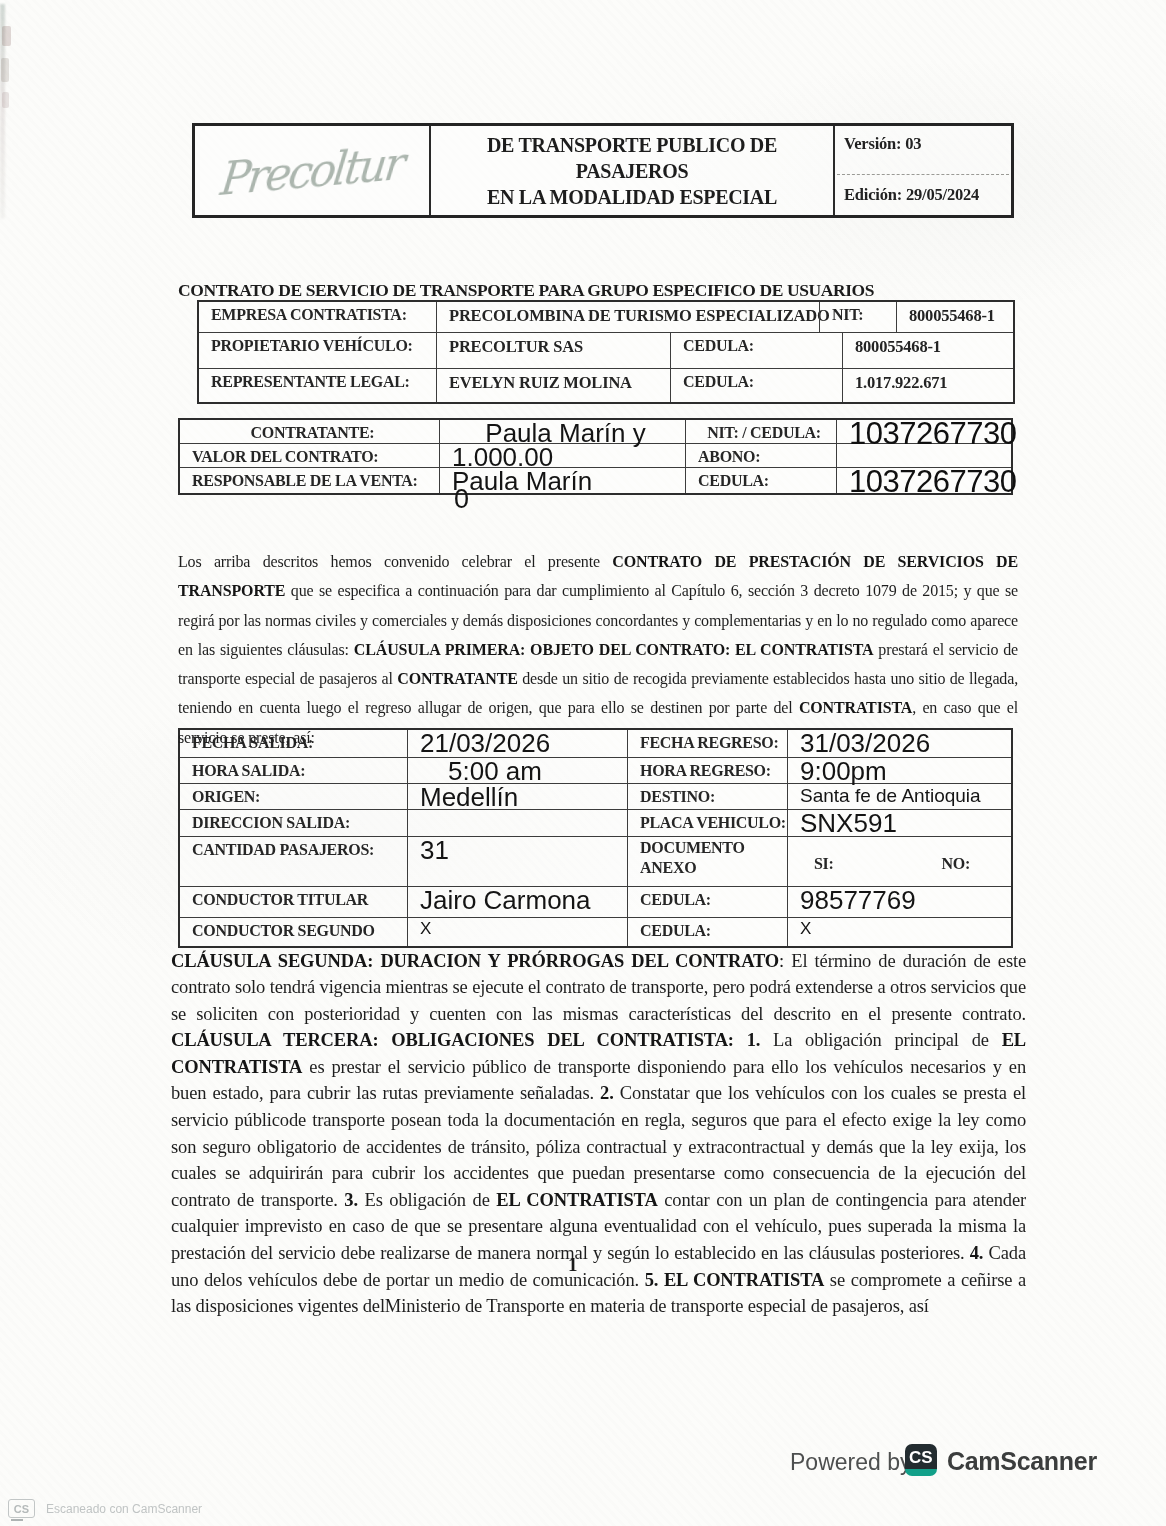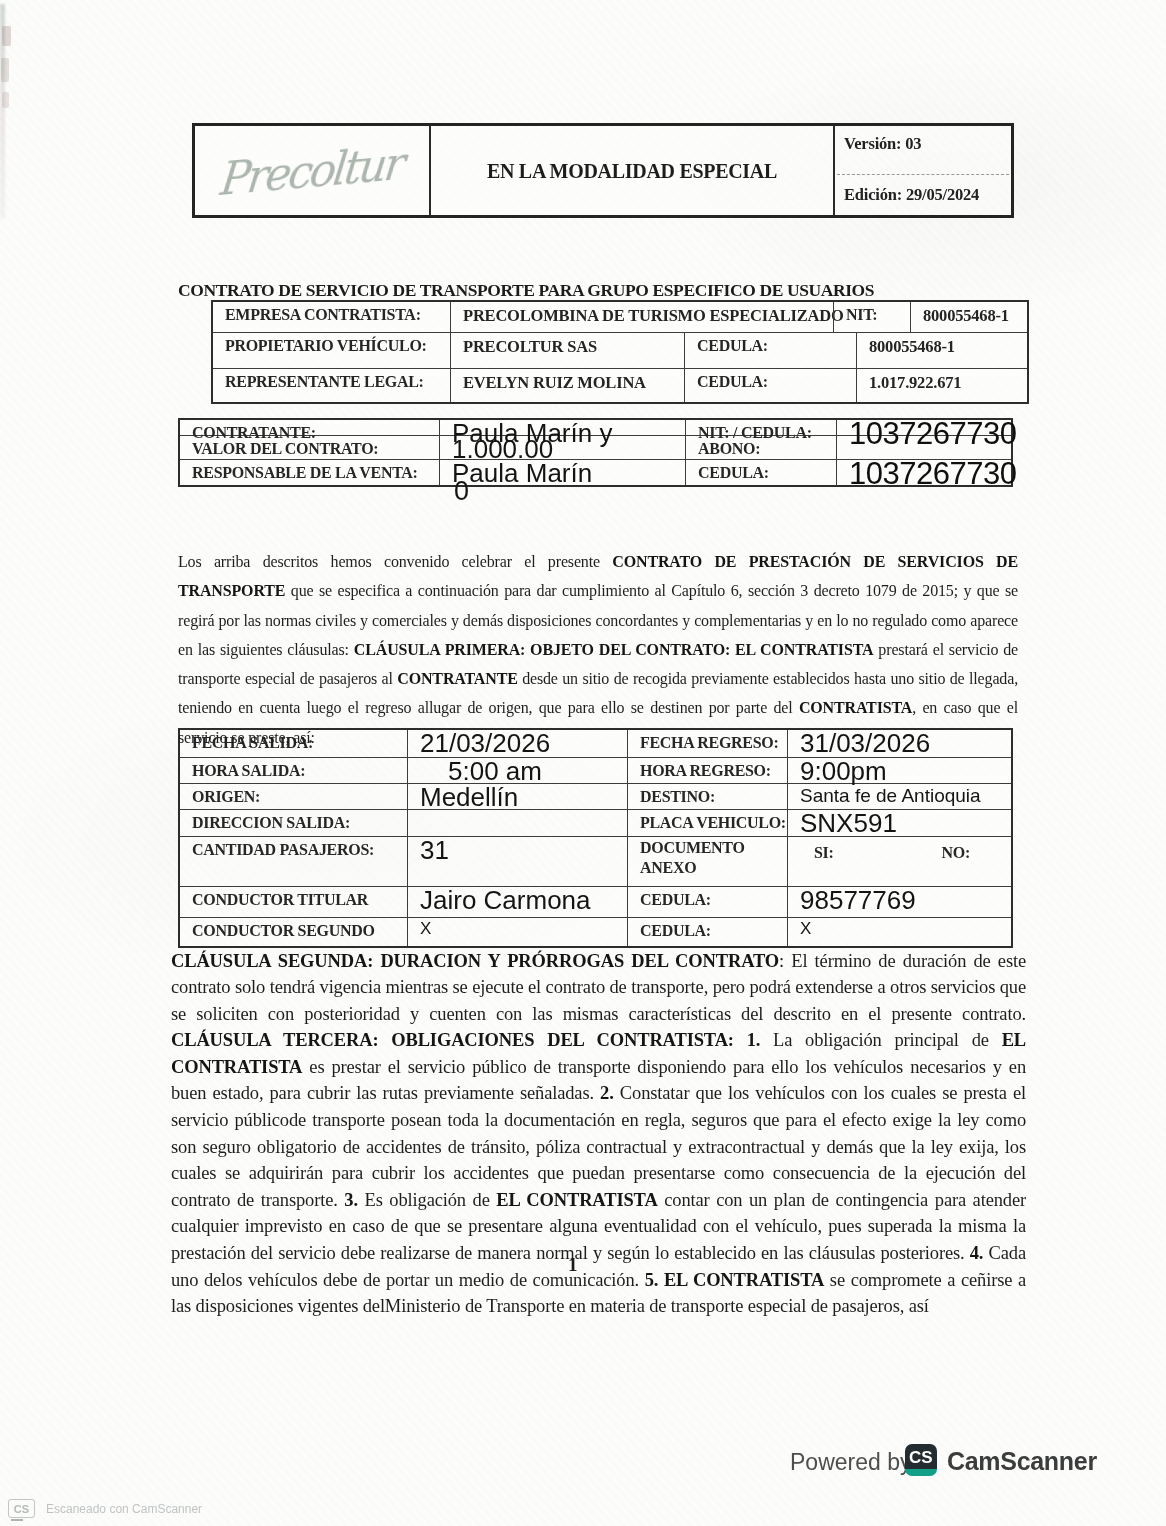--- a/index.html
+++ b/index.html
@@ -52,21 +52,21 @@
     font-family:"Liberation Serif", serif;white-space:nowrap;line-height:1.55;}
   .fill-val{font-family:"Liberation Sans", sans-serif;font-size:26px;line-height:24px;
     color:#141414;white-space:nowrap;z-index:2;}
   .fill-big{font-family:"Liberation Sans", sans-serif;font-size:31px;line-height:25px;
     color:#101010;white-space:nowrap;z-index:2;letter-spacing:-0.5px;}
   .fill-val.sm{font-size:19px;line-height:22px;}
   .fill-val.center{text-align:center;padding-left:0;}
   .x-mark{font-size:17px !important;line-height:20px !important;padding-top:3px;font-family:"Liberation Sans", sans-serif;}
   .stray-zero{position:absolute;left:14px;top:16px;font-family:"Liberation Sans", sans-serif;
     font-size:27px;color:#141414;z-index:3;}
-  .sino{display:flex;align-items:flex-start;padding-top:4px;}
+  .sino{display:flex;align-items:center;padding-top:4px;}
   .sino .si{margin-left:14px;}
   .sino .no{margin-left:108px;}
 
   
   .scan-par{position:absolute;text-align:justify;color:#1e1e1e;letter-spacing:-0.15px;}
   .scan-par b{color:#151515;}
   #intro-par{left:178px;top:531px;width:840px;font-size:16px;line-height:29.3px;}
   #clause-par{left:171px;top:929px;width:855px;font-size:18.5px;line-height:26.6px;}
 
   .page-num{position:absolute;left:568px;top:1254px;font-weight:bold;font-size:19px;color:#1a1a1a;}
@@ -97,53 +97,54 @@
   <div class="edge-smudge"></div>
   <div class="edge-dot" style="left:2px;top:26px;width:9px;height:20px;background:rgba(125,85,80,0.22);"></div>
   <div class="edge-dot" style="left:1px;top:58px;width:8px;height:24px;background:rgba(110,95,85,0.18);"></div>
   <div class="edge-dot" style="left:2px;top:92px;width:7px;height:16px;background:rgba(120,90,85,0.15);"></div>
 
   <div class="hdr">
     <div class="hdr-logo">
       <span class="logo-script">Precoltur</span>
     </div>
     <div class="hdr-title">
+      <span>DE TRANSPORTE PUBLICO DE PASAJEROS</span>
       <span>EN LA MODALIDAD ESPECIAL</span>
     </div>
     <div class="hdr-ver">
       <div class="cell top">Versión: 03</div>
       <div class="divider"></div>
       <div class="cell">Edición: 29/05/2024</div>
     </div>
   </div>
 
   <div class="section-title">CONTRATO DE SERVICIO DE TRANSPORTE PARA GRUPO ESPECIFICO DE USUARIOS</div>
 
-  <div id="company-table" class="dtable" style="left:211px;top:300px;width:818px;">
+  <div id="company-table" class="dtable" style="left:197px;top:300px;width:818px;">
       <div class="t-row" style="height: 31px;">
         <div class="t-cell" style="width: 237px;"><span class="scan-label">EMPRESA CONTRATISTA:</span></div>
         <div class="t-cell bl" style="width: 383px;"><span class="scan-val">PRECOLOMBINA DE TURISMO ESPECIALIZADO</span></div>
         <div class="t-cell bl" style="width: 77px;"><span class="scan-label">NIT:</span></div>
         <div class="t-cell grow bl"><span class="scan-val">800055468-1</span></div>
       </div>
       <div class="t-row" style="height: 36px;">
         <div class="t-cell" style="width: 237px;"><span class="scan-label">PROPIETARIO VEHÍCULO:</span></div>
         <div class="t-cell bl" style="width: 234px;"><span class="scan-val">PRECOLTUR SAS</span></div>
         <div class="t-cell bl" style="width: 172px;"><span class="scan-label">CEDULA:</span></div>
         <div class="t-cell grow bl"><span class="scan-val">800055468-1</span></div>
       </div>
       <div class="t-row" style="height: 33px;">
         <div class="t-cell" style="width: 237px;"><span class="scan-label">REPRESENTANTE LEGAL:</span></div>
         <div class="t-cell bl" style="width: 234px;"><span class="scan-val">EVELYN RUIZ MOLINA</span></div>
         <div class="t-cell bl" style="width: 172px;"><span class="scan-label">CEDULA:</span></div>
         <div class="t-cell grow bl"><span class="scan-val">1.017.922.671</span></div>
       </div>
     </div>
   <div id="client-table" class="dtable" style="left:178px;top:418px;width:835px;">
-      <div class="t-row" style="height: 16px;">
+      <div class="t-row" style="height: 24px; text-align: center;">
         <div class="t-cell" style="width: 259px;"><span class="scan-label">CONTRATANTE:</span></div>
         <div class="t-cell bl" style="width: 246px;"><span class="fill-val">Paula Marín y</span></div>
         <div class="t-cell bl" style="width: 151px;"><span class="scan-label">NIT: / CEDULA:</span></div>
         <div class="t-cell grow bl"><span class="fill-big">1037267730</span></div>
       </div>
       <div class="t-row" style="height: 24px;">
         <div class="t-cell" style="width: 259px;"><span class="scan-label">VALOR DEL CONTRATO:</span></div>
         <div class="t-cell bl" style="width: 246px;"><span class="fill-val">1.000.00</span></div>
         <div class="t-cell bl" style="width: 151px;"><span class="scan-label">ABONO:</span></div>
         <div class="t-cell grow bl"></div>

